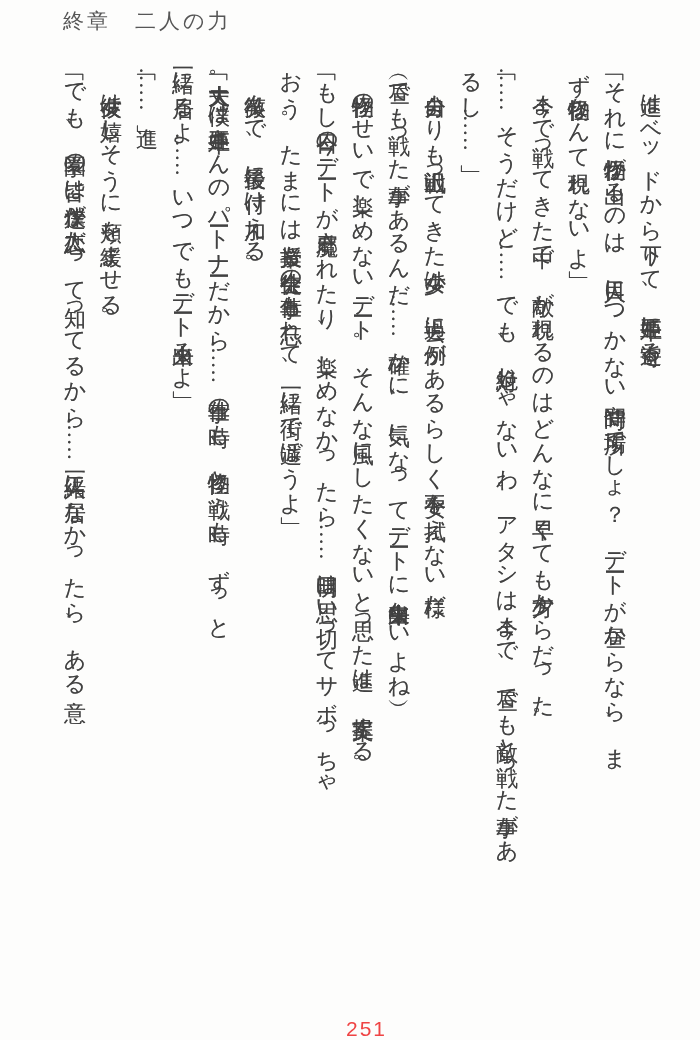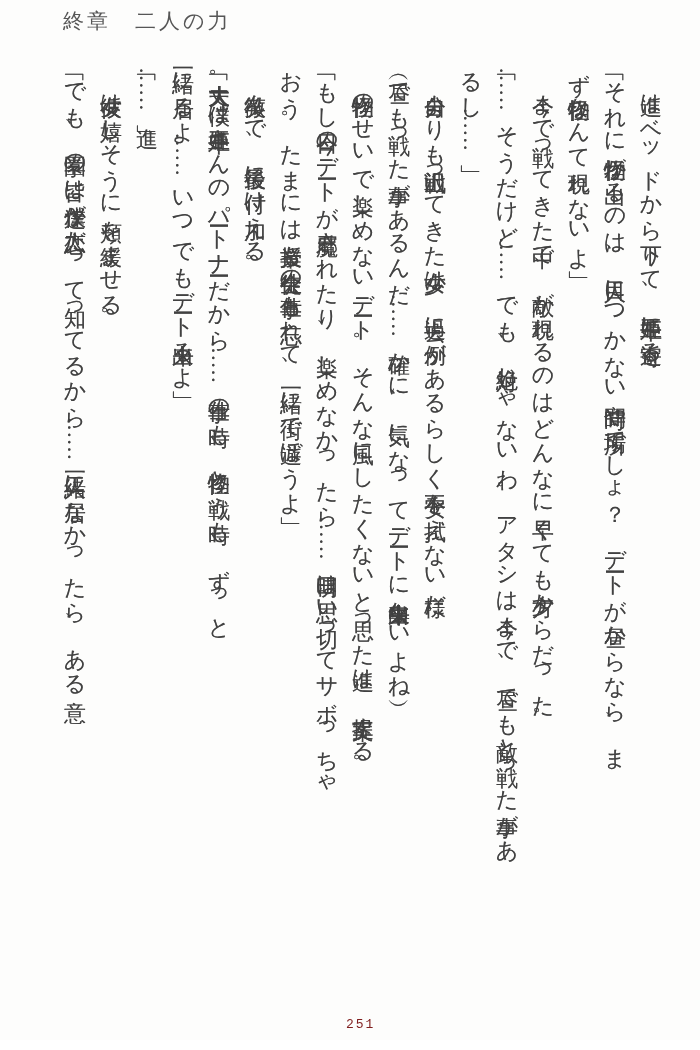--- a/index.html
+++ b/index.html
@@ -40,24 +40,24 @@
     letter-spacing: 0;
     white-space: nowrap;
   }
   .indent-0   { padding-top: 0; }
   .indent-0_5 { padding-top: 10px; }
   .indent-1   { padding-top: 22px; }
   .pagenum {
     position: absolute;
     top: 1017px;
     left: 346px;
-    font-size: 13px;
+    font-size: 21px;
     letter-spacing: 2px;
-    color: #7f1d1d;
-    font-family: Liberation Mono, monospace;
+    color: #ef4444;
+    font-family: Liberation Sans, sans-serif;
   }
 </style>
 </head>
 <body>
 
 <div class="page">
   <div class="chapter-header">終章　二人の力</div>
 
   <div class="textblock">
       <div class="line indent-1">進はベッドから下りて、千亜姫に近寄る。</div>

